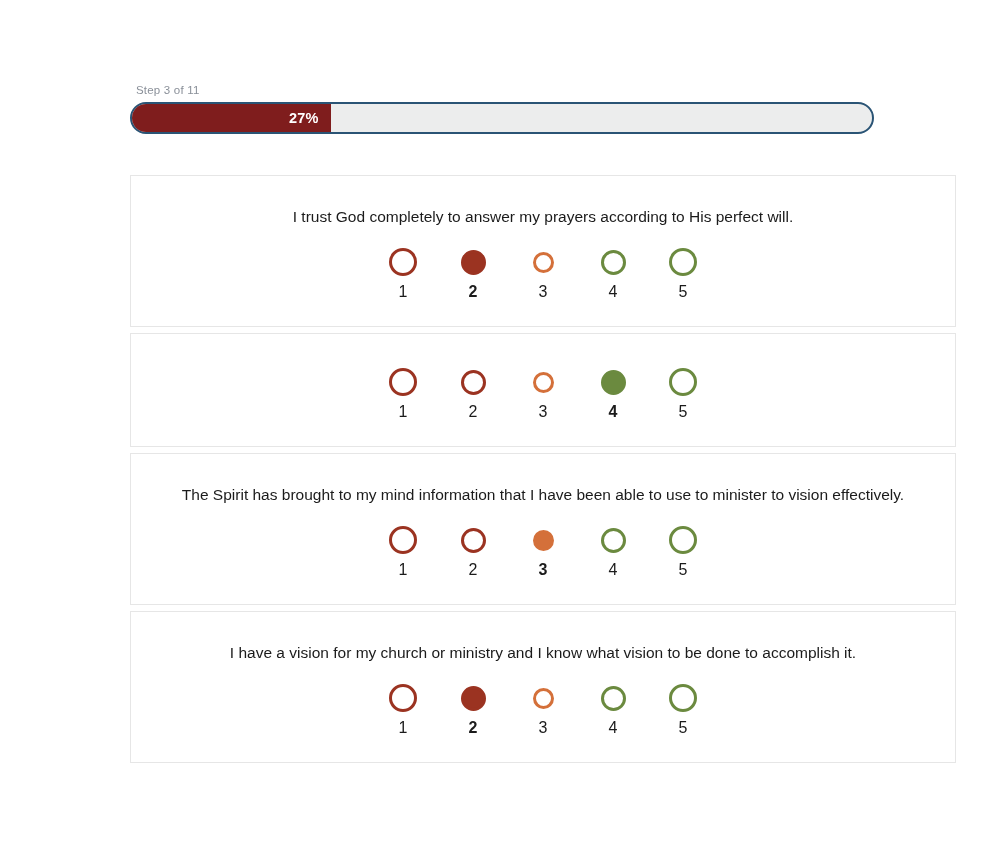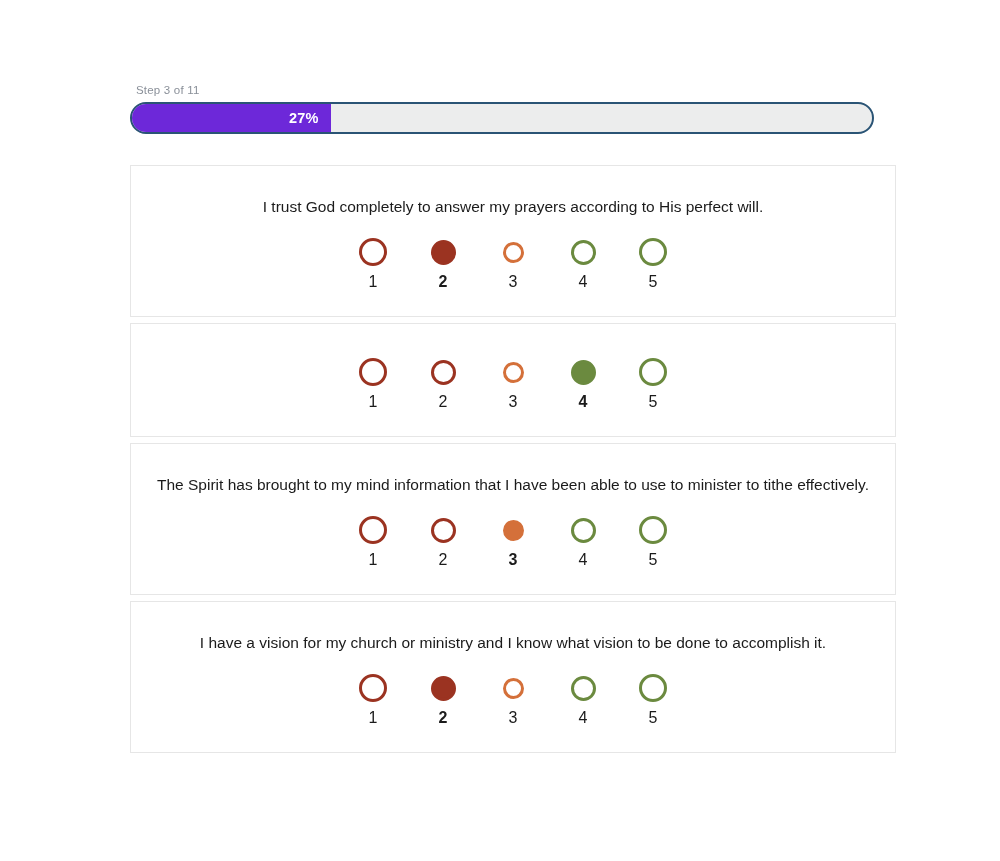--- a/index.html
+++ b/index.html
@@ -61,22 +61,22 @@
     font-size: 14.5px;
     font-weight: bold;
     padding-right: 12px;
     letter-spacing: .3px;
   }
 
   
   .cards {
     position: absolute;
     left: 110px;
-    top: 165px;
-    width: 766px;
+    top: 175px;
+    width: 826px;
   }
   .card {
     box-sizing: border-box;
     background: #ffffff;
     border: 1px solid #e6e6e6;
     padding: 30px 24px 26px 24px;
     margin-bottom: 6px;
   }
   .q-text {
     text-align: center;
@@ -120,21 +120,21 @@
   .opt.selected .opt-num { font-weight: bold; }
 </style>
 </head>
 <body>
 
 <div class="page">
 
   <div class="progress-wrap">
     <div class="step-label">Step 3 of 11</div>
     <div class="progress-track" style="background: rgb(236, 237, 237); border-color: rgb(42, 84, 117);">
-      <div class="progress-fill" style="width: 27%; background: #6d28d9;">
+      <div class="progress-fill" style="width: 27%; background: #7f1d1d;">
         <span class="progress-pct">27%</span>
       </div>
     </div>
   </div>
 
   <div class="cards" id="cards-container">
       <div class="card">
         <div class="q-text">I trust God completely to answer my prayers according to His perfect will.</div>
         <div class="scale">
           <div class="opt">
@@ -197,21 +197,21 @@
           </div>
           <div class="opt">
             <div class="circle-box">
               <div class="circle" style="width: 28px; height: 28px; border: 3px solid rgb(107, 138, 63);"></div>
             </div>
             <div class="opt-num">5</div>
           </div>
         </div>
       </div>
       <div class="card">
-        <div class="q-text">The Spirit has brought to my mind information that I have been able to use to minister to tithe effectively.</div>
+        <div class="q-text">The Spirit has brought to my mind information that I have been able to use to minister to vision effectively.</div>
         <div class="scale">
           <div class="opt">
             <div class="circle-box">
               <div class="circle" style="width: 28px; height: 28px; border: 3px solid rgb(155, 51, 33);"></div>
             </div>
             <div class="opt-num">1</div>
           </div>
           <div class="opt">
             <div class="circle-box">
               <div class="circle" style="width: 25px; height: 25px; border: 3px solid rgb(155, 51, 33);"></div>

